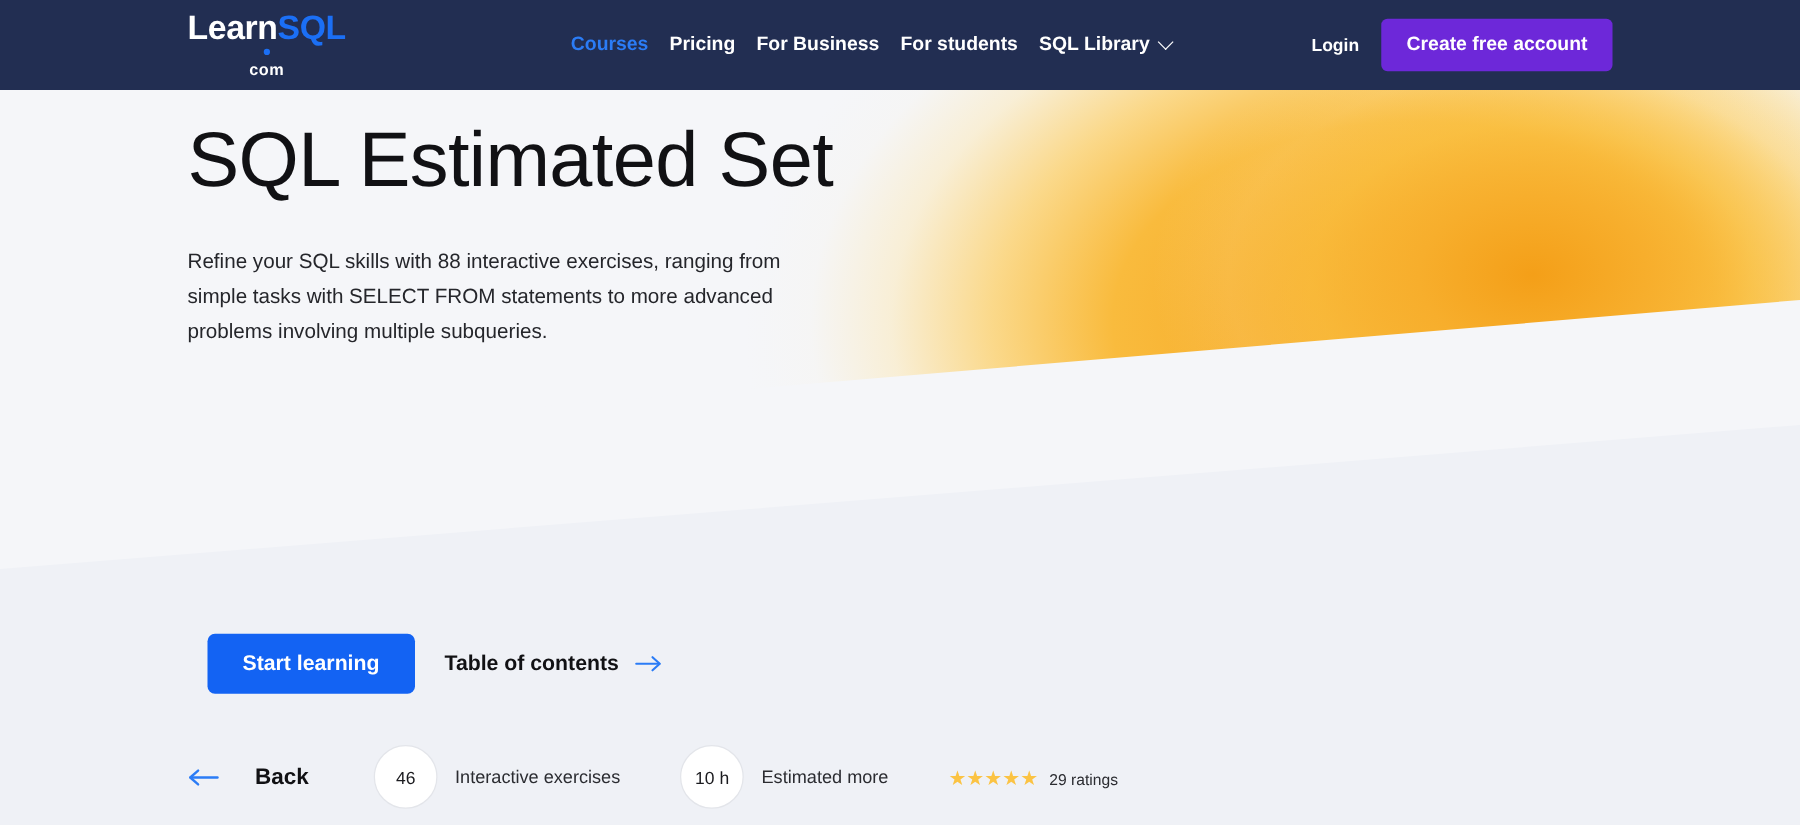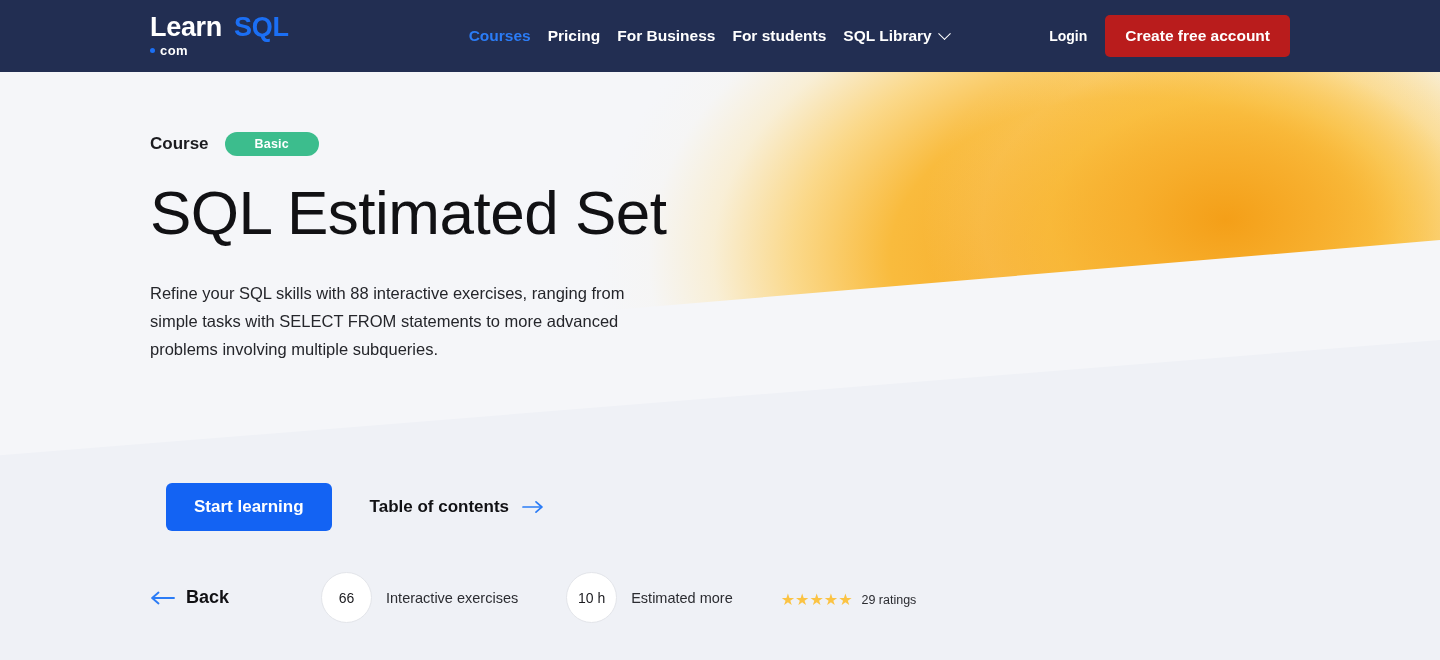--- a/index.html
+++ b/index.html
@@ -35,26 +35,27 @@
     user-select: none;
     margin-top: -2px;
   }
   .logo-main {
     font-size: 27px;
     font-weight: bold;
     letter-spacing: -0.3px;
     display: block;
   }
   .logo-learn { color: #ffffff; }
-  .logo-sql   { color: #1b6ff5; margin-left: 12px; }
+  .logo-sql   { color: #1b6ff5; }
   .logo-sub {
     display: flex;
     align-items: center;
     gap: 5px;
     margin-top: 3px;
+    flex-direction: column;
   }
   .logo-dot {
     width: 5px; height: 5px;
     border-radius: 50%;
     background: #1b6ff5;
     display: inline-block;
   }
   .logo-com {
     color: #ffffff;
     font-size: 13px;
@@ -95,21 +96,21 @@
     gap: 18px;
   }
   .login-link {
     color: #ffffff;
     font-size: 14px;
     font-weight: 600;
     text-decoration: none;
     cursor: pointer;
   }
   .cta-button {
-    background: #b91c1c;
+    background: #6d28d9;
     color: #ffffff;
     border: none;
     border-radius: 5px;
     font-family: inherit;
     font-size: 15.5px;
     font-weight: 700;
     padding: 12px 20px;
     cursor: pointer;
     white-space: nowrap;
   }
@@ -224,21 +225,21 @@
     color: #25262b;
     max-width: 492px;
   }
 
   .action-row {
     position: absolute;
     left: 150px;
     top: 411px;
     display: flex;
     align-items: center;
-    gap: 38px;
+    gap: 24px;
     padding-left: 16px;
   }
   .start-button {
     background: #1363f3;
     color: #ffffff;
     border: none;
     border-radius: 6px;
     font-family: inherit;
     font-size: 17px;
     font-weight: 700;
@@ -266,27 +267,27 @@
     left: 150px;
     right: 150px;
     top: 500px;
     display: flex;
     align-items: center;
     z-index: 6;
   }
   .back-link {
     display: flex;
     align-items: center;
-    gap: 10px;
+    gap: 28px;
     text-decoration: none;
     color: #111114;
     font-size: 18px;
     font-weight: 700;
     cursor: pointer;
-    margin-right: 92px;
+    margin-right: 52px;
   }
   .stat {
     display: flex;
     align-items: center;
     gap: 14px;
     margin-right: 48px;
   }
   .stat-circle {
     width: 51px; height: 51px;
     border-radius: 50%;
@@ -365,24 +366,20 @@
 
 <section class="hero">
 
   <div class="hero-gradient"></div>
   <div class="hero-gradient-2"></div>
   <div class="hero-wedge"></div>
   <div class="hero-band"></div>
 
   <div class="hero-inner">
 
-    <div class="course-meta">
-      <span class="course-label">Course</span>
-      <span class="level-badge">Basic</span>
-    </div>
 
     <h1 class="course-title">SQL Estimated Set</h1>
 
     <p class="course-desc">Refine your SQL skills with 88 interactive exercises, ranging from simple tasks with SELECT FROM statements to more advanced problems involving multiple subqueries.</p>
 
     <div class="action-row">
       <button class="start-button">Start learning</button>
       <a class="toc-link">
         <span>Table of contents</span>
         <svg class="arrow-right-svg" width="22" height="14" viewBox="0 0 22 14">
@@ -396,21 +393,21 @@
 
       <a class="back-link">
         <svg width="26" height="14" viewBox="0 0 26 14">
           <path d="M24 7 H2.5" stroke="#2b7cf6" stroke-width="1.9" fill="none" stroke-linecap="round"></path>
           <path d="M8.5 1.5 L2.2 7 L8.5 12.5" stroke="#2b7cf6" stroke-width="1.9" fill="none" stroke-linecap="round" stroke-linejoin="round"></path>
         </svg>
         <span>Back</span>
       </a>
 
       <div class="stat">
-        <span class="stat-circle">66</span>
+        <span class="stat-circle">46</span>
         <span class="stat-label">Interactive exercises</span>
       </div>
 
       <div class="stat">
         <span class="stat-circle">10 h</span>
         <span class="stat-label">Estimated more</span>
       </div>
 
 
       <div class="rating">

